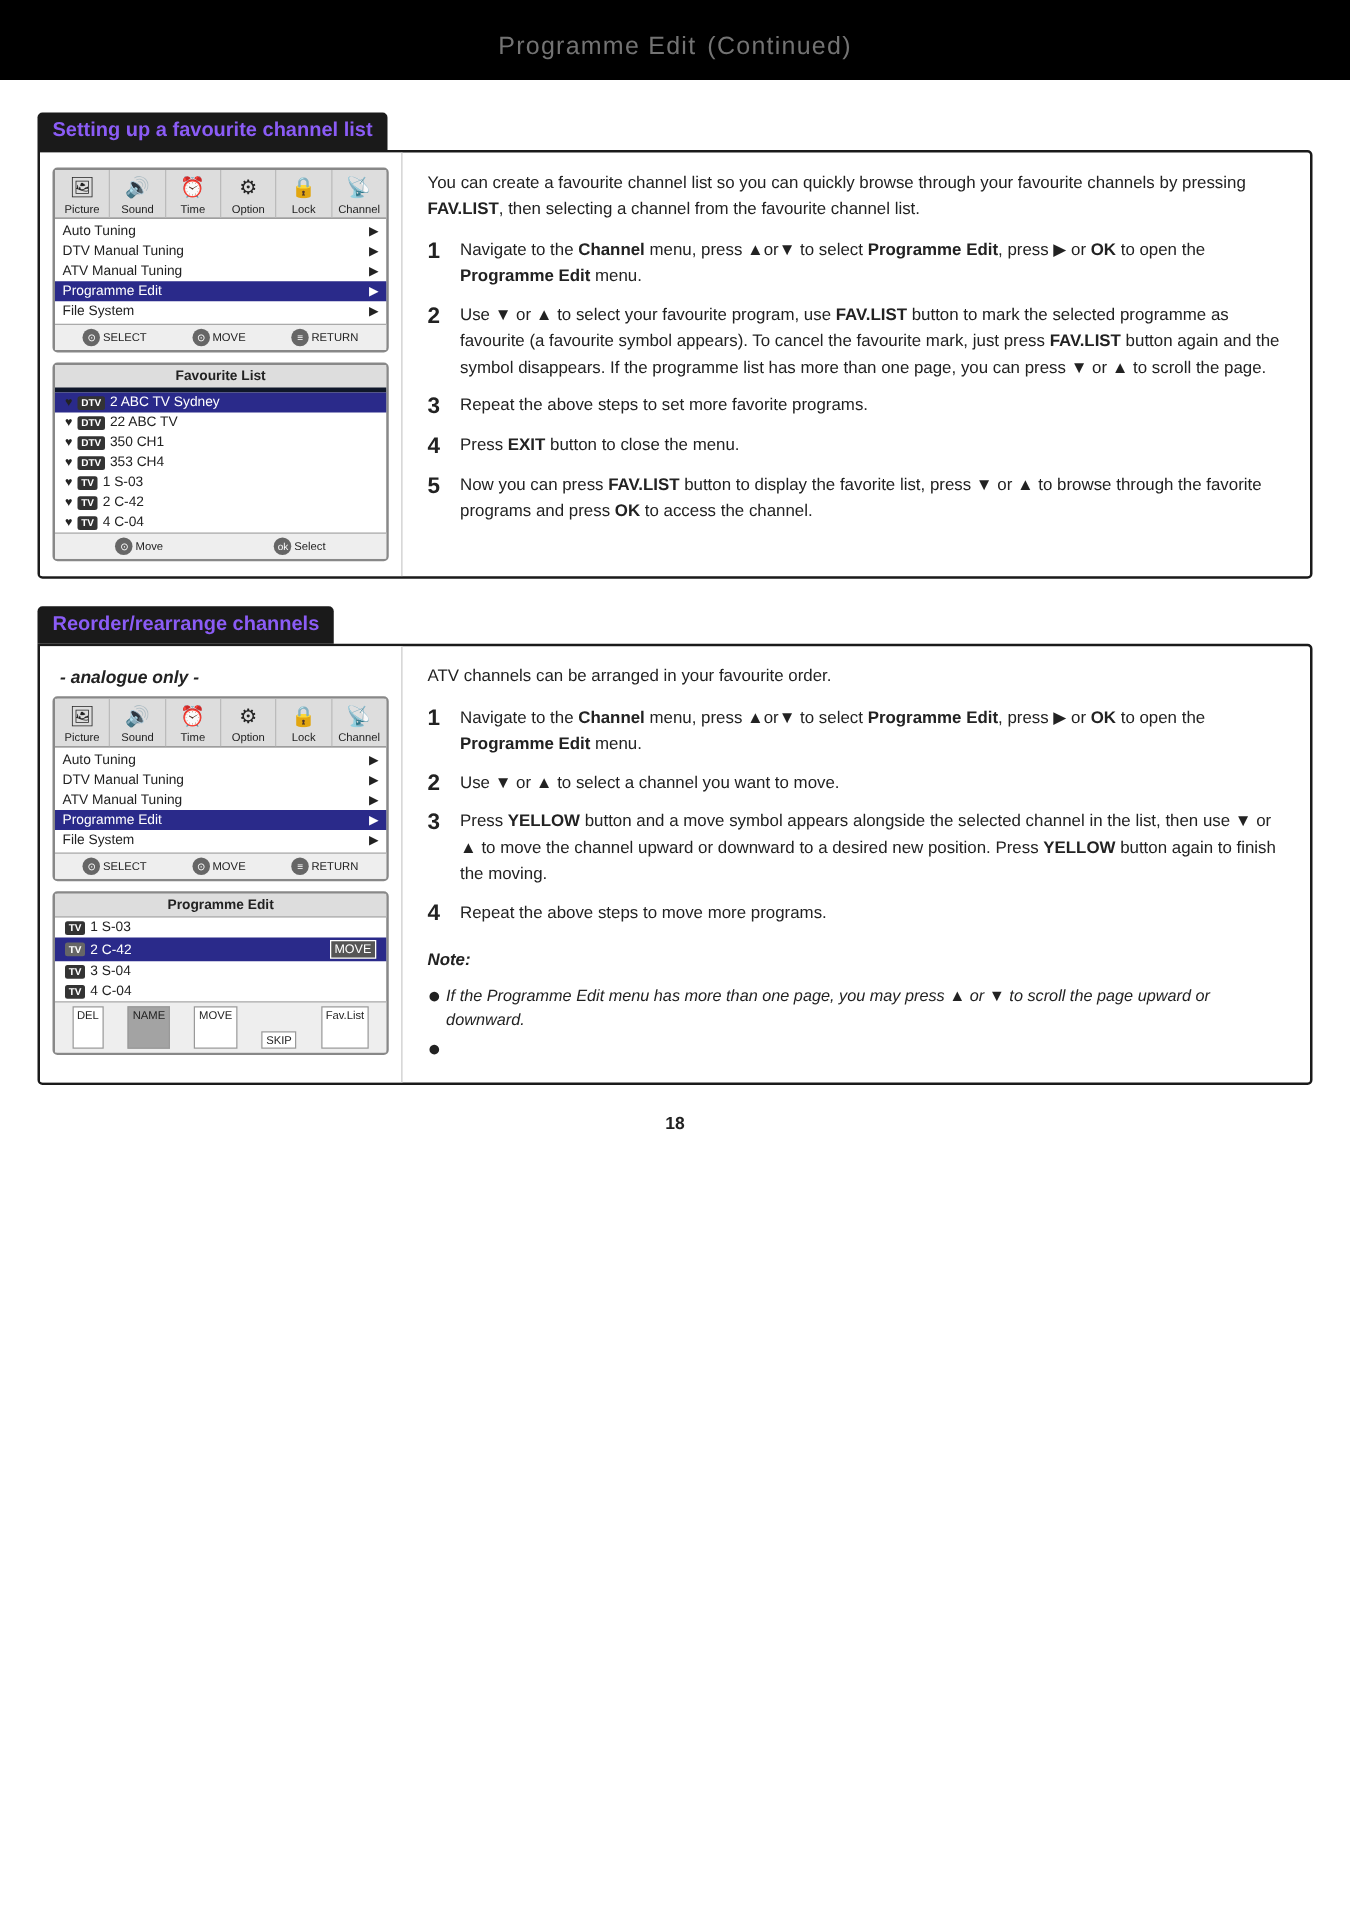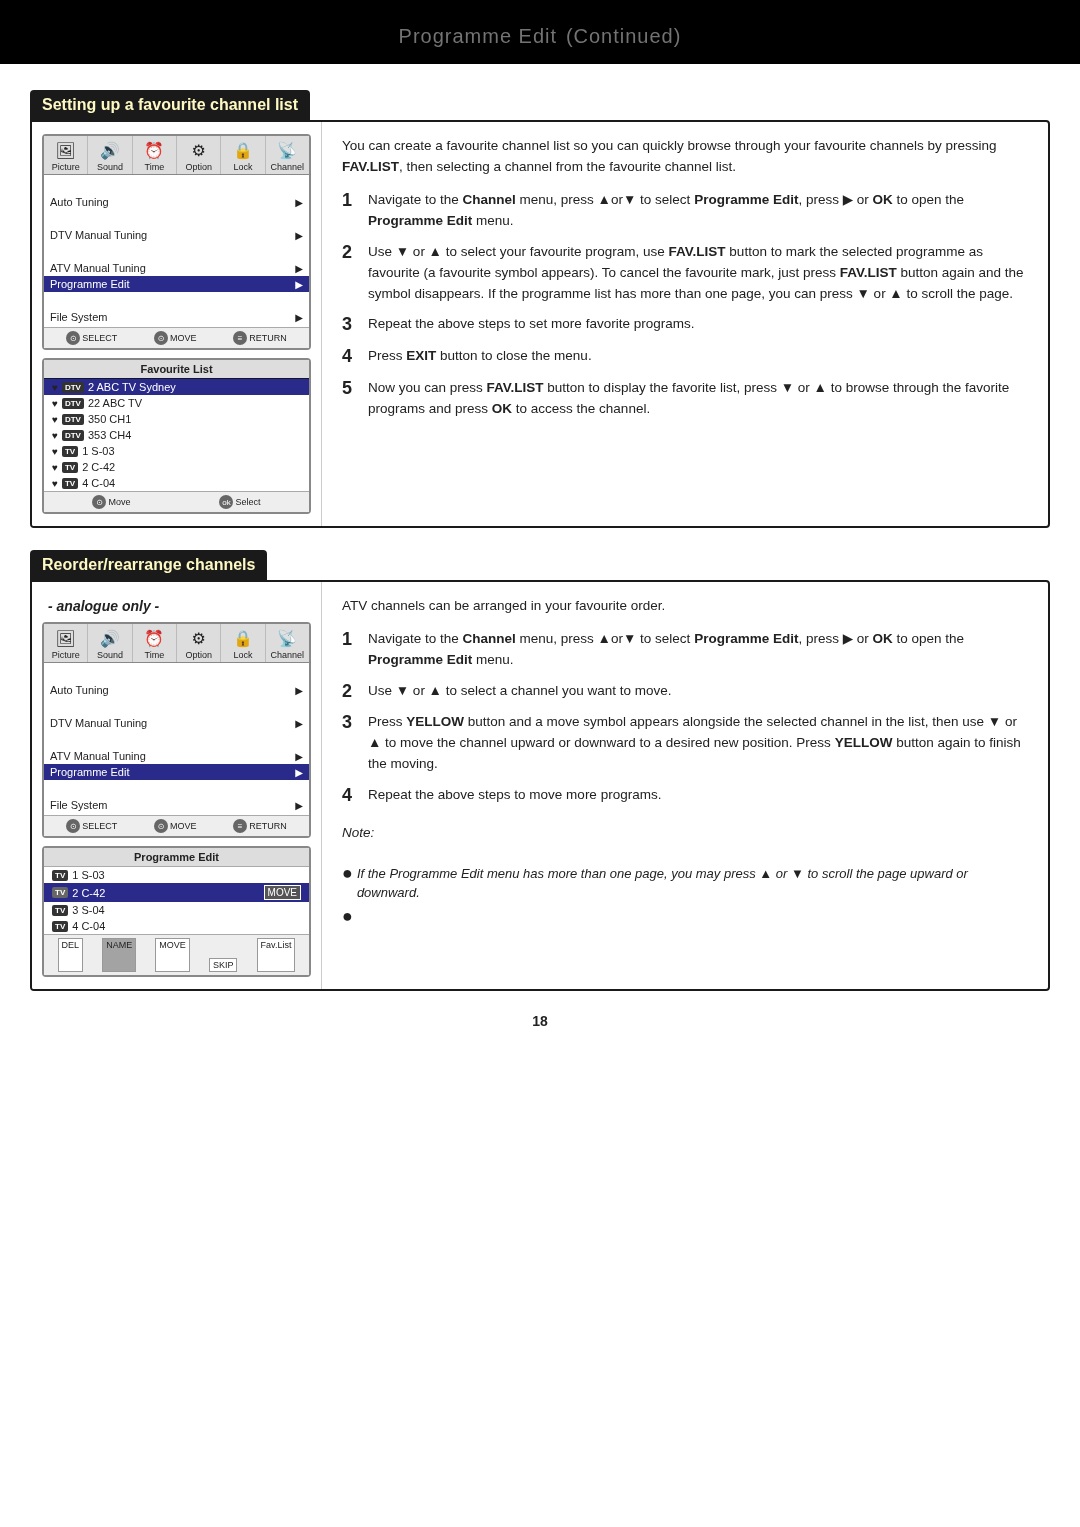--- a/index.html
+++ b/index.html
@@ -23,21 +23,21 @@
     .page-header span {
       font-size: 20px;
       font-weight: normal;
     }
     .page-content {
       padding: 18px 30px 30px 30px;
     }
     
     .section-header {
       background: #1a1a1a;
-      color: #fef9c3;
+      color: #8b5cf6;
       font-size: 16px;
       font-weight: bold;
       padding: 6px 12px;
       border-radius: 4px 4px 0 0;
       display: inline-block;
       margin-bottom: 0;
     }
     .section-block {
       border: 2px solid #1a1a1a;
       border-radius: 0 4px 4px 4px;
@@ -93,21 +93,20 @@
       justify-content: center;
       font-size: 16px;
     }
     .tv-menu-rows { padding: 2px 6px; }
     .tv-menu-row {
       display: flex;
       justify-content: space-between;
       align-items: center;
       padding: 2px 0;
       font-size: 11px;
-      margin-top: 17px;
     }
     .tv-menu-row.highlighted {
       background: #2a2a8a;
       color: #fff;
       padding: 2px 4px;
       margin: 0 -6px;
       padding-left: 6px;
       padding-right: 6px;
     }
     .tv-menu-row .arrow { font-size: 10px; }
@@ -142,21 +141,21 @@
       background: #fff;
       font-size: 11px;
       margin-top: 6px;
     }
     .fav-list-header {
       background: #ddd;
       text-align: center;
       padding: 3px;
       font-weight: bold;
       font-size: 11px;
-      border-bottom: 1px solid #0f172a;
+      border-bottom: 4px solid #0f172a;
     }
     .fav-list-row {
       display: flex;
       align-items: center;
       padding: 2px 8px;
       font-size: 11px;
       gap: 4px;
     }
     .fav-list-row.highlighted {
       background: #2a2a8a;
@@ -233,24 +232,24 @@
     .analogue-label {
       font-style: italic;
       font-size: 14px;
       font-weight: bold;
       margin: 4px 0 8px 6px;
     }
     .note-section {
       margin-top: 16px;
     }
     .note-title {
-      font-weight: normal;
+      font-weight: bold;
       font-style: italic;
       font-size: 13.5px;
-      margin-bottom: 20px;
+      margin-bottom: 8px;
     }
     .note-item {
       display: flex;
       align-items: flex-start;
       gap: 4px;
       font-style: italic;
       font-size: 13px;
       margin-bottom: 4px;
       line-height: 1.5;
     }

